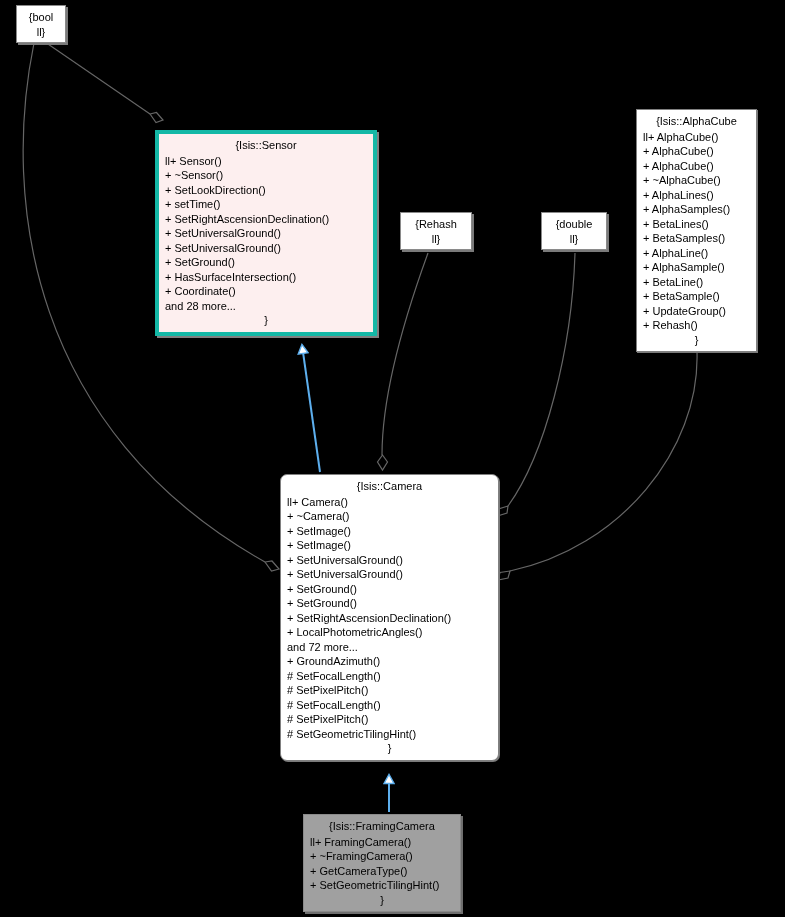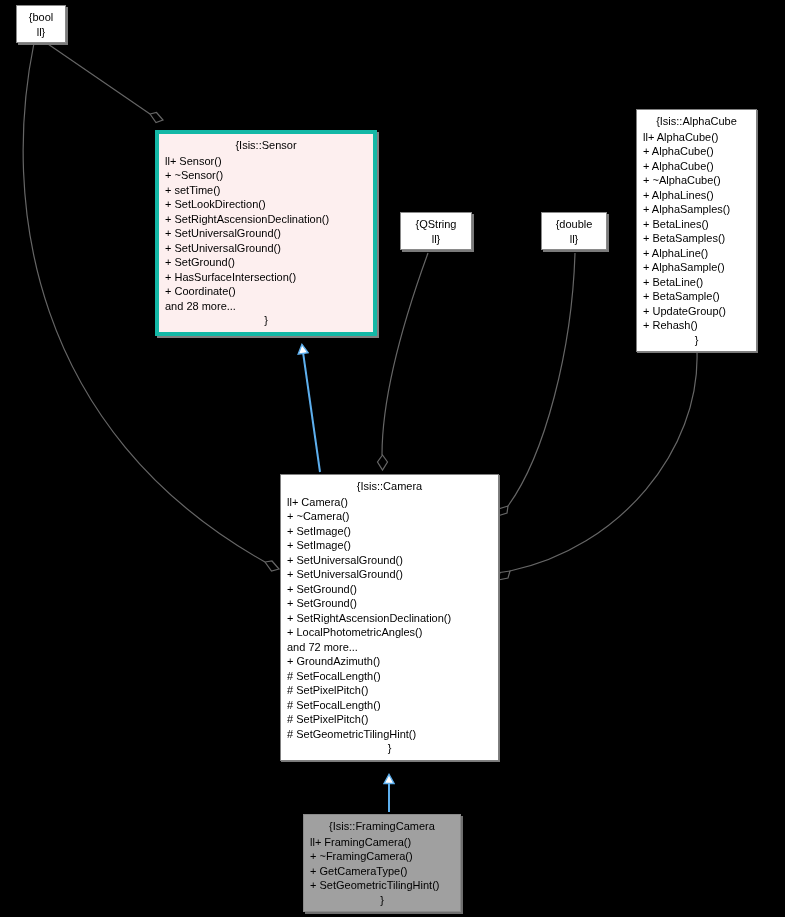--- a/index.html
+++ b/index.html
@@ -122,36 +122,36 @@
       <line x1="389" y1="812" x2="389" y2="775" stroke="#5dafee" stroke-width="2" marker-end="url(#inh-arrow)"></line>
     </g>
   </svg>
 
   <div class="node tiny" style="left:16px; top:5px; width:50px;">
     <div class="ln">{bool</div>
     <div class="ln">ll}</div>
   </div>
 
   <div class="node tiny" style="left:400px; top:212px; width:72px;">
-    <div class="ln">{QString</div>
+    <div class="ln">{Rehash</div>
     <div class="ln">ll}</div>
   </div>
 
   <div class="node tiny" style="left:541px; top:212px; width:66px;">
     <div class="ln">{double</div>
     <div class="ln">ll}</div>
   </div>
 
   <div class="node full highlight" style="left:155px; top:130px; width:222px;">
     <div class="title">{Isis::Sensor</div>
     <div class="members">
         <div class="member">ll+ Sensor()</div>
         <div class="member">+ ~Sensor()</div>
+        <div class="member">+ SetLookDirection()</div>
         <div class="member">+ setTime()</div>
-        <div class="member">+ SetLookDirection()</div>
         <div class="member">+ SetRightAscensionDeclination()</div>
         <div class="member">+ SetUniversalGround()</div>
         <div class="member">+ SetUniversalGround()</div>
         <div class="member">+ SetGround()</div>
         <div class="member">+ HasSurfaceIntersection()</div>
         <div class="member">+ Coordinate()</div>
         <div class="member">and 28 more...</div>
       </div>
     <div class="closer">}</div>
   </div>
@@ -170,21 +170,21 @@
         <div class="member">+ AlphaLine()</div>
         <div class="member">+ AlphaSample()</div>
         <div class="member">+ BetaLine()</div>
         <div class="member">+ BetaSample()</div>
         <div class="member">+ UpdateGroup()</div>
         <div class="member">+ Rehash()</div>
       </div>
     <div class="closer">}</div>
   </div>
 
-  <div class="node full" style="left:280px; top:474px; width:219px;">
+  <div class="node full" style="left:280px; top:474px; width:219px;border-radius:7px;">
     <div class="title">{Isis::Camera</div>
     <div class="members">
         <div class="member">ll+ Camera()</div>
         <div class="member">+ ~Camera()</div>
         <div class="member">+ SetImage()</div>
         <div class="member">+ SetImage()</div>
         <div class="member">+ SetUniversalGround()</div>
         <div class="member">+ SetUniversalGround()</div>
         <div class="member">+ SetGround()</div>
         <div class="member">+ SetGround()</div>

